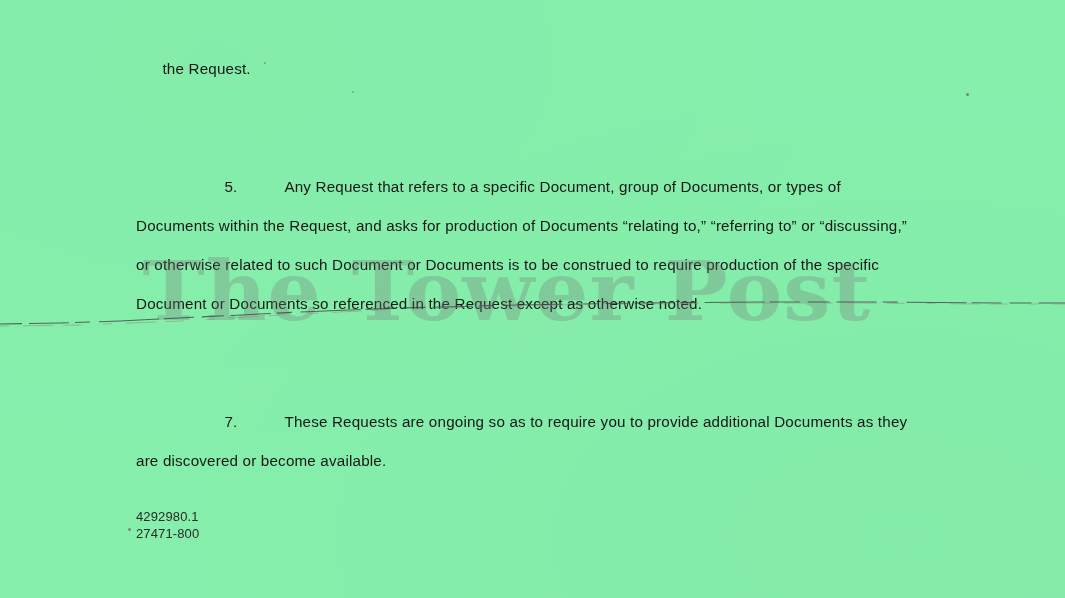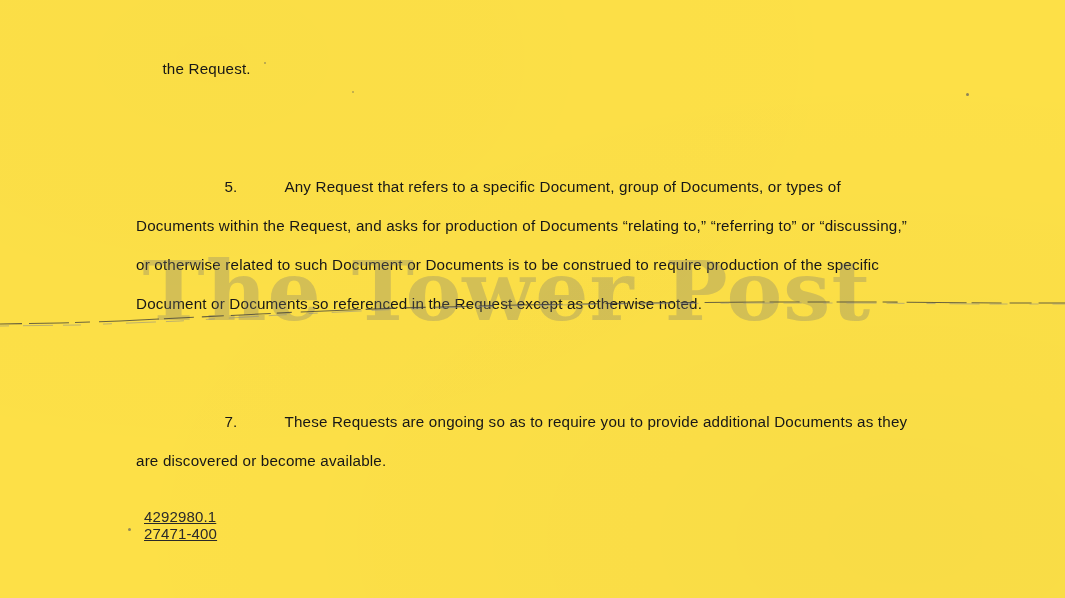--- a/index.html
+++ b/index.html
@@ -12,21 +12,21 @@
     height: 598px;
     position: relative;
     overflow: hidden;
     font-family: "Liberation Sans", sans-serif;
     color: #1b1b1b;
   }
 
   #page {
     position: absolute;
     inset: 0;
-    background: #fde047;
+    background: #86efac;
   }
 
   
   #page::before {
     content: "";
     position: absolute;
     inset: 0;
     background:
       radial-gradient(ellipse at 20% 10%, rgba(0,0,0,0.012), rgba(0,0,0,0) 60%),
       radial-gradient(ellipse at 85% 90%, rgba(0,0,0,0.02), rgba(0,0,0,0) 65%);
@@ -77,27 +77,26 @@
     left: 0;
     top: 300px;
     width: 1065px;
     height: 28px;
     pointer-events: none;
   }
   .crease svg { display: block; }
 
   .footer {
     position: absolute;
-    left: 144px;
+    left: 136px;
     top: 508px;
-    font-size: 15px;
+    font-size: 13px;
     line-height: 17px;
     color: #2a2a2a;
     letter-spacing: 0.01em;
-    text-decoration: underline;
   }
   .footer div { white-space: nowrap; }
 
   .speck {
     position: absolute;
     background: #5c5c5c;
     border-radius: 50%;
     pointer-events: none;
   }
   .speck.s1 { left: 966px; top: 93px; width: 3px; height: 3px; opacity: .7; }
@@ -136,16 +135,16 @@
     </svg>
   </div>
 
   <div class="speck s1"></div>
   <div class="speck s2"></div>
   <div class="speck s3"></div>
   <div class="speck s4"></div>
 
   <div class="footer">
     <div>4292980.1</div>
-    <div>27471-400</div>
+    <div>27471-800</div>
   </div>
 
 </div>
 
 </body></html>

